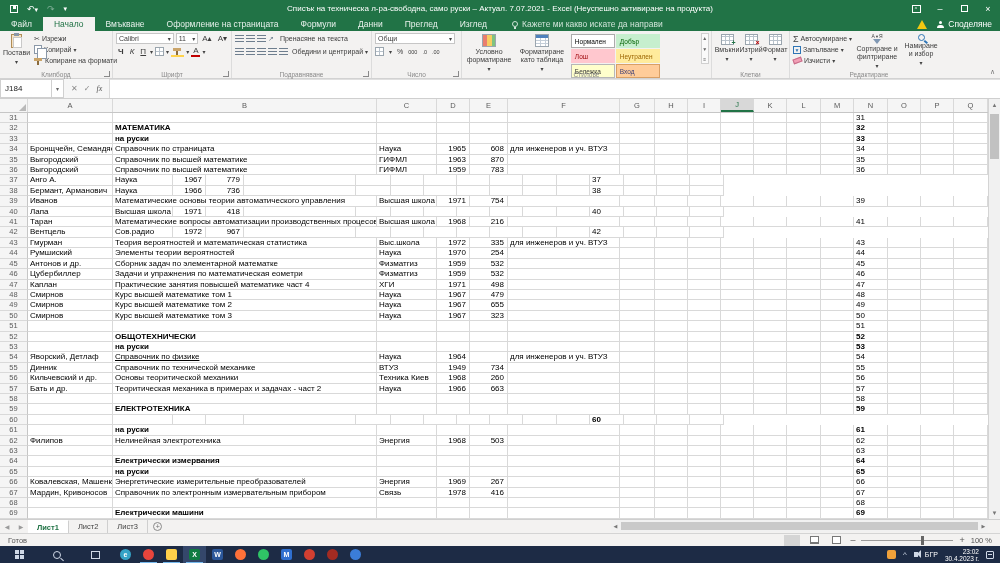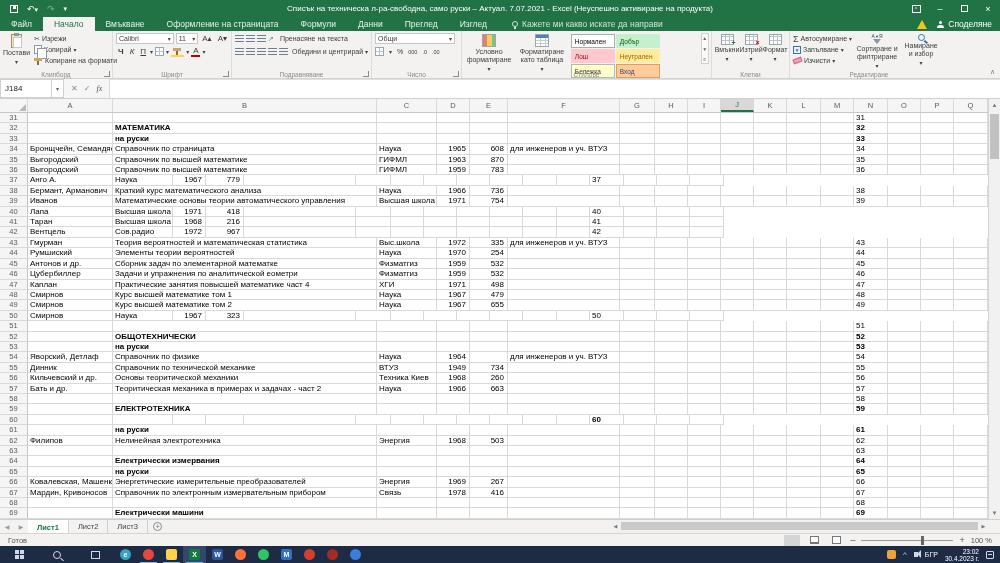--- a/index.html
+++ b/index.html
@@ -563,21 +563,20 @@
         <div class="cell" style="width: 34px;"></div>
         <div class="cell" style="width: 33px;"></div>
         <div class="cell" style="width: 34px;">37</div>
         <div class="cell" style="width: 33px;"></div>
         <div class="cell" style="width: 33px;"></div>
         <div class="cell" style="width: 34px;"></div>
       </div>
       <div class="grid-row">
         <div class="rowhdr">38</div>
         <div class="cell" style="width: 85px;">Бермант, Арманович</div>
-        <div class="cell" style="width: 264px;">Краткий курс математического анализа</div>
         <div class="cell" style="width: 60px;">Наука</div>
         <div class="cell num" style="width: 33px;">1966</div>
         <div class="cell num" style="width: 38px;">736</div>
         <div class="cell" style="width: 112px;"></div>
         <div class="cell" style="width: 35px;"></div>
         <div class="cell" style="width: 33px;"></div>
         <div class="cell" style="width: 33px;"></div>
         <div class="cell" style="width: 33px;"></div>
         <div class="cell" style="width: 33px;"></div>
         <div class="cell" style="width: 34px;"></div>
@@ -622,20 +621,21 @@
         <div class="cell" style="width: 34px;"></div>
         <div class="cell" style="width: 33px;"></div>
         <div class="cell" style="width: 34px;">40</div>
         <div class="cell" style="width: 33px;"></div>
         <div class="cell" style="width: 33px;"></div>
         <div class="cell" style="width: 34px;"></div>
       </div>
       <div class="grid-row">
         <div class="rowhdr">41</div>
         <div class="cell" style="width: 85px;">Таран</div>
+        <div class="cell" style="width: 264px;">Математические вопросы автоматизации производственных процесов</div>
         <div class="cell" style="width: 60px;">Высшая школа</div>
         <div class="cell num" style="width: 33px;">1968</div>
         <div class="cell num" style="width: 38px;">216</div>
         <div class="cell" style="width: 112px;"></div>
         <div class="cell" style="width: 35px;"></div>
         <div class="cell" style="width: 33px;"></div>
         <div class="cell" style="width: 33px;"></div>
         <div class="cell" style="width: 33px;"></div>
         <div class="cell" style="width: 33px;"></div>
         <div class="cell" style="width: 34px;"></div>
@@ -720,21 +720,21 @@
         <div class="cell" style="width: 34px;"></div>
         <div class="cell" style="width: 33px;"></div>
         <div class="cell" style="width: 34px;">45</div>
         <div class="cell" style="width: 33px;"></div>
         <div class="cell" style="width: 33px;"></div>
         <div class="cell" style="width: 34px;"></div>
       </div>
       <div class="grid-row">
         <div class="rowhdr">46</div>
         <div class="cell" style="width: 85px;">Цубербиллер</div>
-        <div class="cell" style="width: 264px;">Задачи и упражнения по аналитической еометри</div>
+        <div class="cell" style="width: 264px;">Задачи и упражнения по математическая еометри</div>
         <div class="cell" style="width: 60px;">Физматгиз</div>
         <div class="cell num" style="width: 33px;">1959</div>
         <div class="cell num" style="width: 38px;">532</div>
         <div class="cell" style="width: 112px;"></div>
         <div class="cell" style="width: 35px;"></div>
         <div class="cell" style="width: 33px;"></div>
         <div class="cell" style="width: 33px;"></div>
         <div class="cell" style="width: 33px;"></div>
         <div class="cell" style="width: 33px;"></div>
         <div class="cell" style="width: 34px;"></div>
@@ -800,20 +800,21 @@
         <div class="cell" style="width: 34px;"></div>
         <div class="cell" style="width: 33px;"></div>
         <div class="cell" style="width: 34px;">49</div>
         <div class="cell" style="width: 33px;"></div>
         <div class="cell" style="width: 33px;"></div>
         <div class="cell" style="width: 34px;"></div>
       </div>
       <div class="grid-row">
         <div class="rowhdr">50</div>
         <div class="cell" style="width: 85px;">Смирнов</div>
+        <div class="cell" style="width: 264px;">Курс высшей математике том 3</div>
         <div class="cell" style="width: 60px;">Наука</div>
         <div class="cell num" style="width: 33px;">1967</div>
         <div class="cell num" style="width: 38px;">323</div>
         <div class="cell" style="width: 112px;"></div>
         <div class="cell" style="width: 35px;"></div>
         <div class="cell" style="width: 33px;"></div>
         <div class="cell" style="width: 33px;"></div>
         <div class="cell" style="width: 33px;"></div>
         <div class="cell" style="width: 33px;"></div>
         <div class="cell" style="width: 34px;"></div>
@@ -879,21 +880,21 @@
         <div class="cell bold" style="width: 34px;"></div>
         <div class="cell bold" style="width: 33px;"></div>
         <div class="cell bold" style="width: 34px;">53</div>
         <div class="cell bold" style="width: 33px;"></div>
         <div class="cell bold" style="width: 33px;"></div>
         <div class="cell bold" style="width: 34px;"></div>
       </div>
       <div class="grid-row">
         <div class="rowhdr">54</div>
         <div class="cell" style="width: 85px;">Яворский, Детлаф</div>
-        <div class="cell" style="width: 264px;">Справочник по физике</div>
+        <div class="cell" style="width: 264px; text-decoration: underline;">Справочник по физике</div>
         <div class="cell" style="width: 60px;">Наука</div>
         <div class="cell num" style="width: 33px;">1964</div>
         <div class="cell num" style="width: 38px;"></div>
         <div class="cell" style="width: 112px;">для инженеров и уч. ВТУЗ</div>
         <div class="cell" style="width: 35px;"></div>
         <div class="cell" style="width: 33px;"></div>
         <div class="cell" style="width: 33px;"></div>
         <div class="cell" style="width: 33px;"></div>
         <div class="cell" style="width: 33px;"></div>
         <div class="cell" style="width: 34px;"></div>

